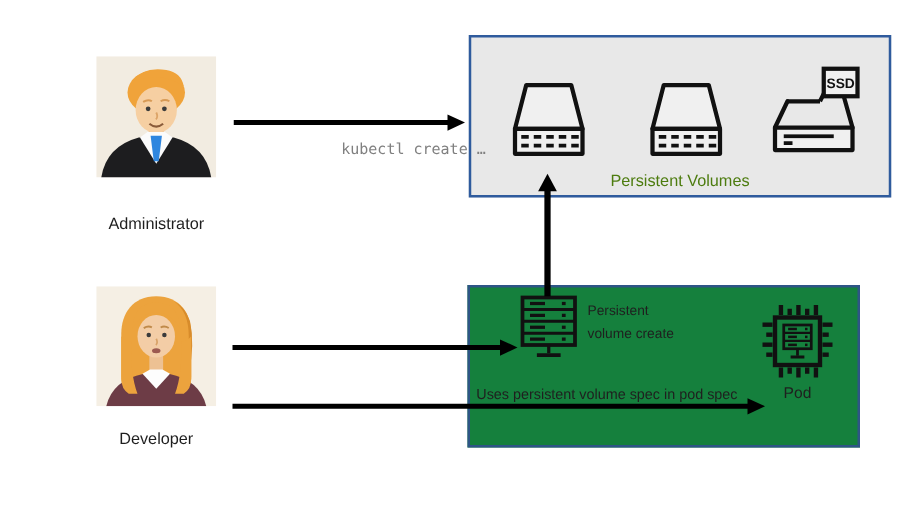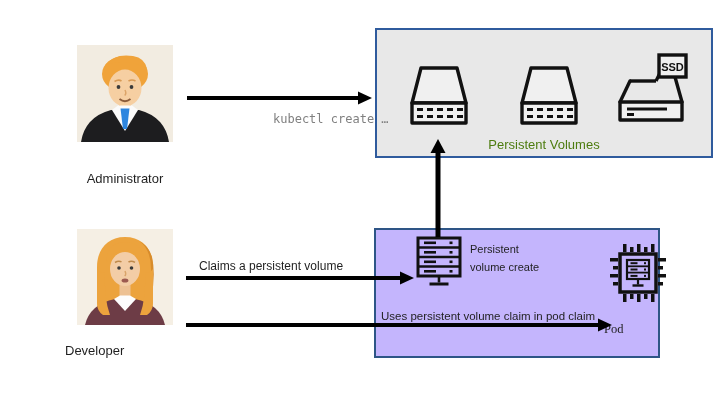--- a/index.html
+++ b/index.html
@@ -8,35 +8,35 @@
     font-family:"Liberation Sans", sans-serif;color:#1f1f1f;
   }
   .abs{position:absolute;}
 
   
   .pv-box{
     left:375px;top:28px;width:338px;height:130px;box-sizing:border-box;
     background:#e8e8e8;border:2px solid #2f5b9d;
   }
   .pvc-box{
-    left:374px;top:228px;width:286px;height:130px;box-sizing:border-box;
-    background:#c4b5fd;border:2px solid #2e5586;
+    left:374px;top:228px;width:314px;height:130px;box-sizing:border-box;
+    background:#15803d;border:2px solid #2e5586;
   }
 
   
   .lbl{white-space:nowrap;}
   .pv-title{left:0;top:107px;width:334px;text-align:center;font-size:13px;color:#4d7c0f;}
   .admin-label{left:65px;top:155px;width:120px;text-align:center;font-size:13px;margin-top:16px;}
-  .dev-label{left:65px;top:343px;width:120px;font-size:13px;}
+  .dev-label{left:65px;top:343px;width:120px;text-align:center;font-size:13px;}
   .pvcreate-label{left:187px;top:79px;width:178px;text-align:center;font-size:12.5px;}
   .kubectl{left:253px;top:112px;font-family:"DejaVu Sans Mono", monospace;font-size:12px;color:#808080;margin-left:20px;}
   .claims-label{left:199px;top:259px;font-size:12px;}
   .uses-label{left:5px;top:80px;font-size:11.5px;}
   .pvc-label{left:94px;top:10px;font-size:11px;line-height:18px;}
-  .pod-label{left:228px;top:92px;width:68px;text-align:left;font-size:12.5px;font-family:Liberation Serif, serif;}
+  .pod-label{left:228px;top:77px;width:68px;text-align:center;font-size:12.5px;}
 
   
   .disk1{left:32px;top:35px;}
   .disk2{left:142px;top:35px;}
   .ssd{left:237px;top:20px;}
   .pvc-icon{left:40px;top:6px;}
   .pod-icon{left:231px;top:9px;}
   .admin-avatar{left:77px;top:45px;}
   .dev-avatar{left:77px;top:229px;}
 
@@ -151,21 +151,21 @@
           <rect x="37" y="23.2" width="2" height="2"></rect>
         <rect x="23.5" y="29.5" width="7" height="2"></rect>
           <rect x="37" y="29.5" width="2" height="2"></rect>
         <rect x="23.5" y="35.9" width="7" height="2"></rect>
           <rect x="37" y="35.9" width="2" height="2"></rect>
       </g>
       <line x1="31" y1="40" x2="31" y2="45.5" stroke="#111" stroke-width="2.2"></line>
       <line x1="25.5" y1="46.5" x2="36.5" y2="46.5" stroke="#111" stroke-width="2.4"></line>
     </svg>
     <div class="abs lbl pod-label">Pod</div>
-    <div class="abs lbl uses-label">Uses persistent volume claim in pod claim</div>
+    <div class="abs lbl uses-label">Uses persistent volume spec in pod spec</div>
   </div>
 
   <svg class="abs admin-avatar" width="96" height="97" viewBox="0 0 96 97">
     <rect width="96" height="97" fill="#f2ece1"></rect>
     <ellipse cx="48" cy="29" rx="23" ry="18" fill="#f0a33a"></ellipse>
     <path d="M28,20 Q38,8 56,11 Q68,13 70,24 Q58,16 44,17 Q34,18 28,20 Z" fill="#f0a33a"></path>
     <rect x="42" y="58" width="12" height="11" fill="#eec18f"></rect>
     <ellipse cx="48" cy="43" rx="16.5" ry="18.5" fill="#f6cfa2"></ellipse>
     <circle cx="41.5" cy="42" r="1.9" fill="#3b3b3b"></circle>
     <circle cx="54.5" cy="42" r="1.9" fill="#3b3b3b"></circle>
@@ -193,21 +193,20 @@
     <ellipse cx="48" cy="51.5" rx="3.4" ry="2" fill="#9c5a50"></ellipse>
     <path d="M29,34 Q30,13 48,13 Q66,13 67,34 Q60,21 48,21 Q36,21 29,34 Z" fill="#eca33d"></path>
     <path d="M8,96 Q13,75 38,70 L58,70 Q83,75 88,96 Z" fill="#6d3c46"></path>
     <path d="M37,70 L48,82 L59,70 L53,66.5 L43,66.5 Z" fill="#fdfdfd"></path>
     <path d="M20,40 L20,74 Q20,82 26,86 L33,86 Q27,70 28,44 Q23,44 20,40 Z" fill="#eca33d"></path>
     <path d="M76,40 L76,74 Q76,82 70,86 L63,86 Q69,70 68,44 Q73,44 76,40 Z" fill="#eca33d"></path>
   </svg>
   <div class="abs lbl dev-label">Developer</div>
 
   <div class="abs lbl kubectl">kubectl create …</div>
-  <div class="abs lbl claims-label">Claims a persistent volume</div>
 
   <svg class="abs arrows" width="720" height="405" viewBox="0 0 720 405">
     <g>
       <line x1="187" y1="98" x2="359" y2="98" stroke-width="4"></line>
       <polygon points="358,91.5 372,98 358,104.5"></polygon>
     </g>
     <g>
       <line x1="186" y1="278" x2="401" y2="278" stroke-width="4"></line>
       <polygon points="400,271.5 414,278 400,284.5"></polygon>
     </g>

